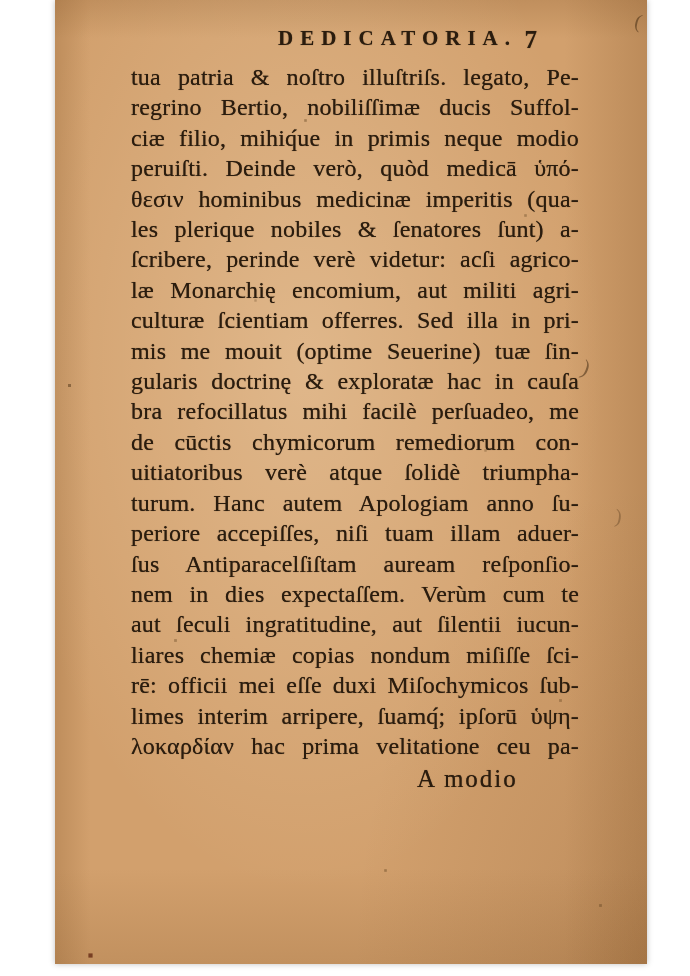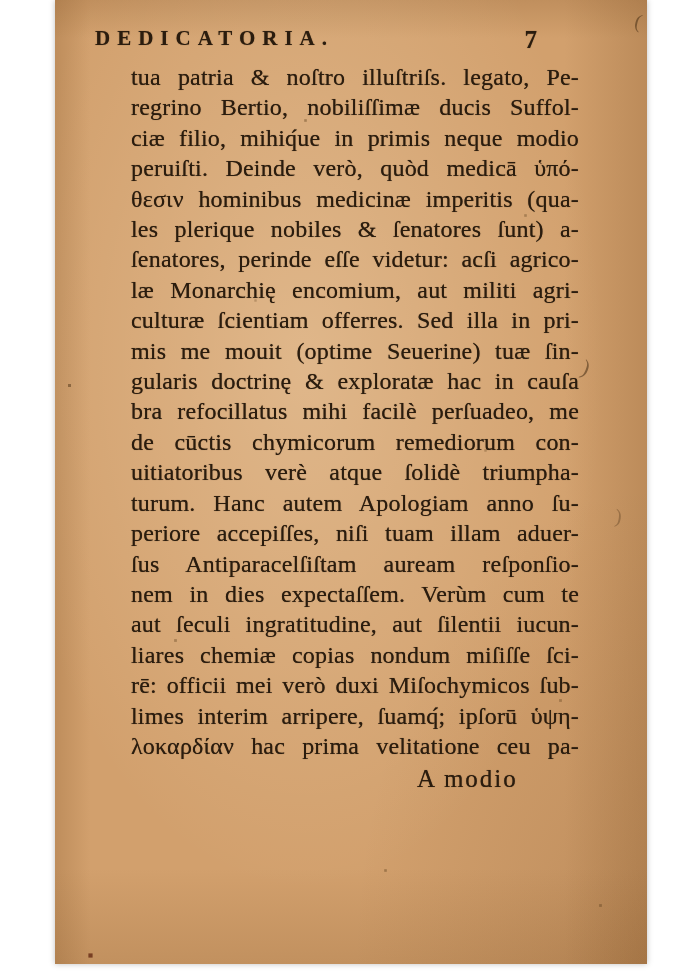--- a/index.html
+++ b/index.html
@@ -33,21 +33,21 @@
     left:40px; top:0;
     width:484px;
     color:var(--ink);
   }
   .header-row{
     position:relative;
     margin-top:26px;
     height:34px;
   }
   .header-title{
-    text-align:left;
+    text-align:right;
     padding-right:62px;
     font-size:21px;
     font-weight:700;
     letter-spacing:7px;
     text-shadow:0 0 1px rgba(50,32,14,0.55);
   }
   .page-number{
     position:absolute;
     right:42px; top:0;
     font-size:25px;
@@ -114,33 +114,33 @@
       <div class="header-title">DEDICATORIA.</div>
       <div class="page-number">7</div>
     </div>
     <div class="text-block">
         <div class="line">tua patria &amp; noſtro illuſtriſs. legato, Pe-</div>
         <div class="line">regrino Bertio, nobiliſſimæ ducis Suffol-</div>
         <div class="line">ciæ filio, mihiq́ue in primis neque modio</div>
         <div class="line">peruiſti. Deinde verò, quòd medicā ὑπό-</div>
         <div class="line">θεσιν hominibus medicinæ imperitis (qua-</div>
         <div class="line">les plerique nobiles &amp; ſenatores ſunt) a-</div>
-        <div class="line">ſenatores, perinde eſſe videtur: acſi agrico-</div>
+        <div class="line">ſcribere, perinde verè videtur: acſi agrico-</div>
         <div class="line">læ Monarchię encomium, aut militi agri-</div>
         <div class="line">culturæ ſcientiam offerres. Sed illa in pri-</div>
         <div class="line">mis me mouit (optime Seuerine) tuæ ſin-</div>
         <div class="line">gularis doctrinę &amp; exploratæ hac in cauſa</div>
         <div class="line">bra refocillatus mihi facilè perſuadeo, me</div>
         <div class="line">de cūctis chymicorum remediorum con-</div>
         <div class="line">uitiatoribus verè atque ſolidè triumpha-</div>
         <div class="line">turum. Hanc autem Apologiam anno ſu-</div>
         <div class="line">periore accepiſſes, niſi tuam illam aduer-</div>
         <div class="line">ſus Antiparacelſiſtam auream reſponſio-</div>
         <div class="line">nem in dies expectaſſem. Verùm cum te</div>
         <div class="line">aut ſeculi ingratitudine, aut ſilentii iucun-</div>
         <div class="line">liares chemiæ copias nondum miſiſſe ſci-</div>
-        <div class="line">rē: officii mei verò duxi Miſochymicos ſub-</div>
+        <div class="line">rē: officii mei eſſe duxi Miſochymicos ſub-</div>
         <div class="line">limes interim arripere, ſuamq́; ipſorū ὑψη-</div>
         <div class="line">λοκαρδίαν hac prima velitatione ceu pa-</div>
       </div>
     <div class="signature">A modio</div>
   </div>
 </div>
 
 </body></html>

